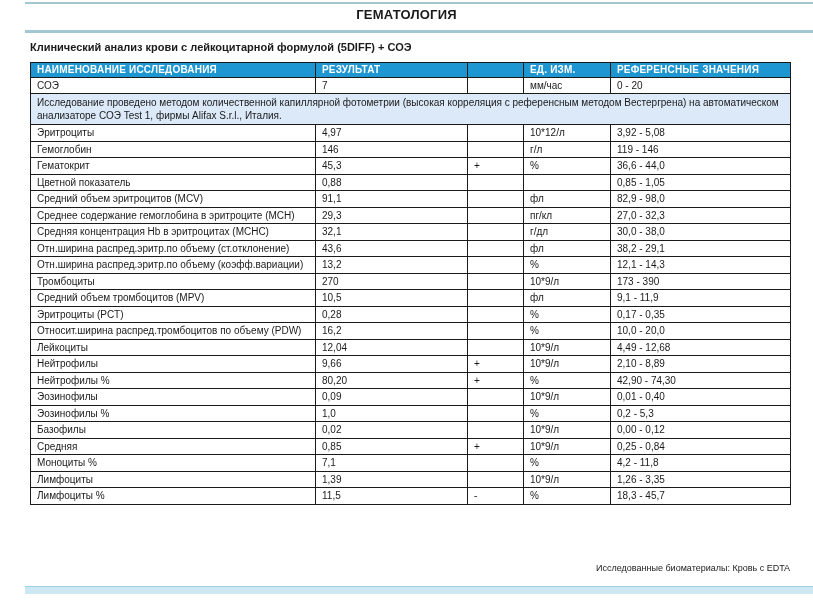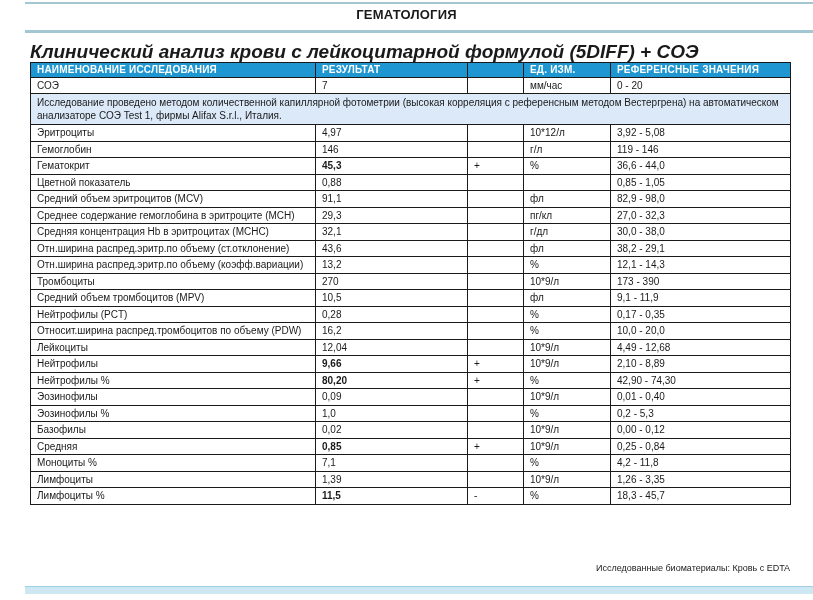--- a/index.html
+++ b/index.html
@@ -13,34 +13,34 @@
   }
   *{box-sizing:border-box;margin:0;padding:0;}
   html,body{width:813px;height:600px;overflow:hidden;background:#fff;
     font-family:"Liberation Sans", sans-serif;color:var(--text);}
   .canvas{position:relative;width:813px;height:440px;background:#fff;}
   .rule{position:absolute;left:25px;right:0;background:var(--rule);}
   .rule.top{top:2px;height:2px;}
   .rule.under-title{top:30px;height:3px;}
   .section-title{position:absolute;top:7px;left:0;width:100%;text-align:center;
     font-size:13px;font-weight:bold;letter-spacing:.2px;}
-  .report-title{position:absolute;top:41px;left:30px;font-size:19px;font-weight:bold;font-style:italic;}
+  .report-title{position:absolute;top:41px;left:30px;font-size:11px;font-weight:bold;}
   table.results{position:absolute;top:62px;left:30px;width:760px;
     border-collapse:collapse;table-layout:fixed;font-size:10px;line-height:1.15;}
   table.results col.c-name{width:285px;}
   table.results col.c-result{width:152px;}
   table.results col.c-flag{width:56px;}
   table.results col.c-unit{width:87px;}
   table.results col.c-ref{width:180px;}
   table.results th, table.results td{border:1px solid var(--border);
     padding:2px 6px;text-align:left;vertical-align:middle;overflow:hidden;}
   table.results thead th{background:var(--header-bg);color:#fff;font-weight:bold;
     font-size:10px;letter-spacing:.2px;padding:1px 6px;}
   td.flag{text-align:center;}
-  td.result.bold{font-weight:bold;}
+  td.result.bold{font-weight:normal;}
   td.note-cell{background:var(--note-bg);padding:3px 8px;font-size:10px;line-height:1.3;}
   .footer-note{position:absolute;top:563px;left:30px;width:760px;text-align:right;
     font-size:9px;color:#222;}
   .bottom-bar{position:absolute;left:25px;right:0;top:586px;height:8px;
     background:var(--bottom-bar);border-top:1px solid var(--bottom-bar-edge);}
 </style>
 </head>
 <body>
 
 <div class="canvas">
@@ -148,21 +148,21 @@
           <td class="ref">173 - 390</td>
         </tr>
         <tr>
           <td class="name">Средний объем тромбоцитов (MPV)</td>
           <td class="result">10,5</td>
           <td class="flag"></td>
           <td class="unit">фл</td>
           <td class="ref">9,1 - 11,9</td>
         </tr>
         <tr>
-          <td class="name">Нейтрофилы (PCT)</td>
+          <td class="name">Эритроциты (PCT)</td>
           <td class="result">0,28</td>
           <td class="flag"></td>
           <td class="unit">%</td>
           <td class="ref">0,17 - 0,35</td>
         </tr>
         <tr>
           <td class="name">Относит.ширина распред.тромбоцитов по объему (PDW)</td>
           <td class="result">16,2</td>
           <td class="flag"></td>
           <td class="unit">%</td>

